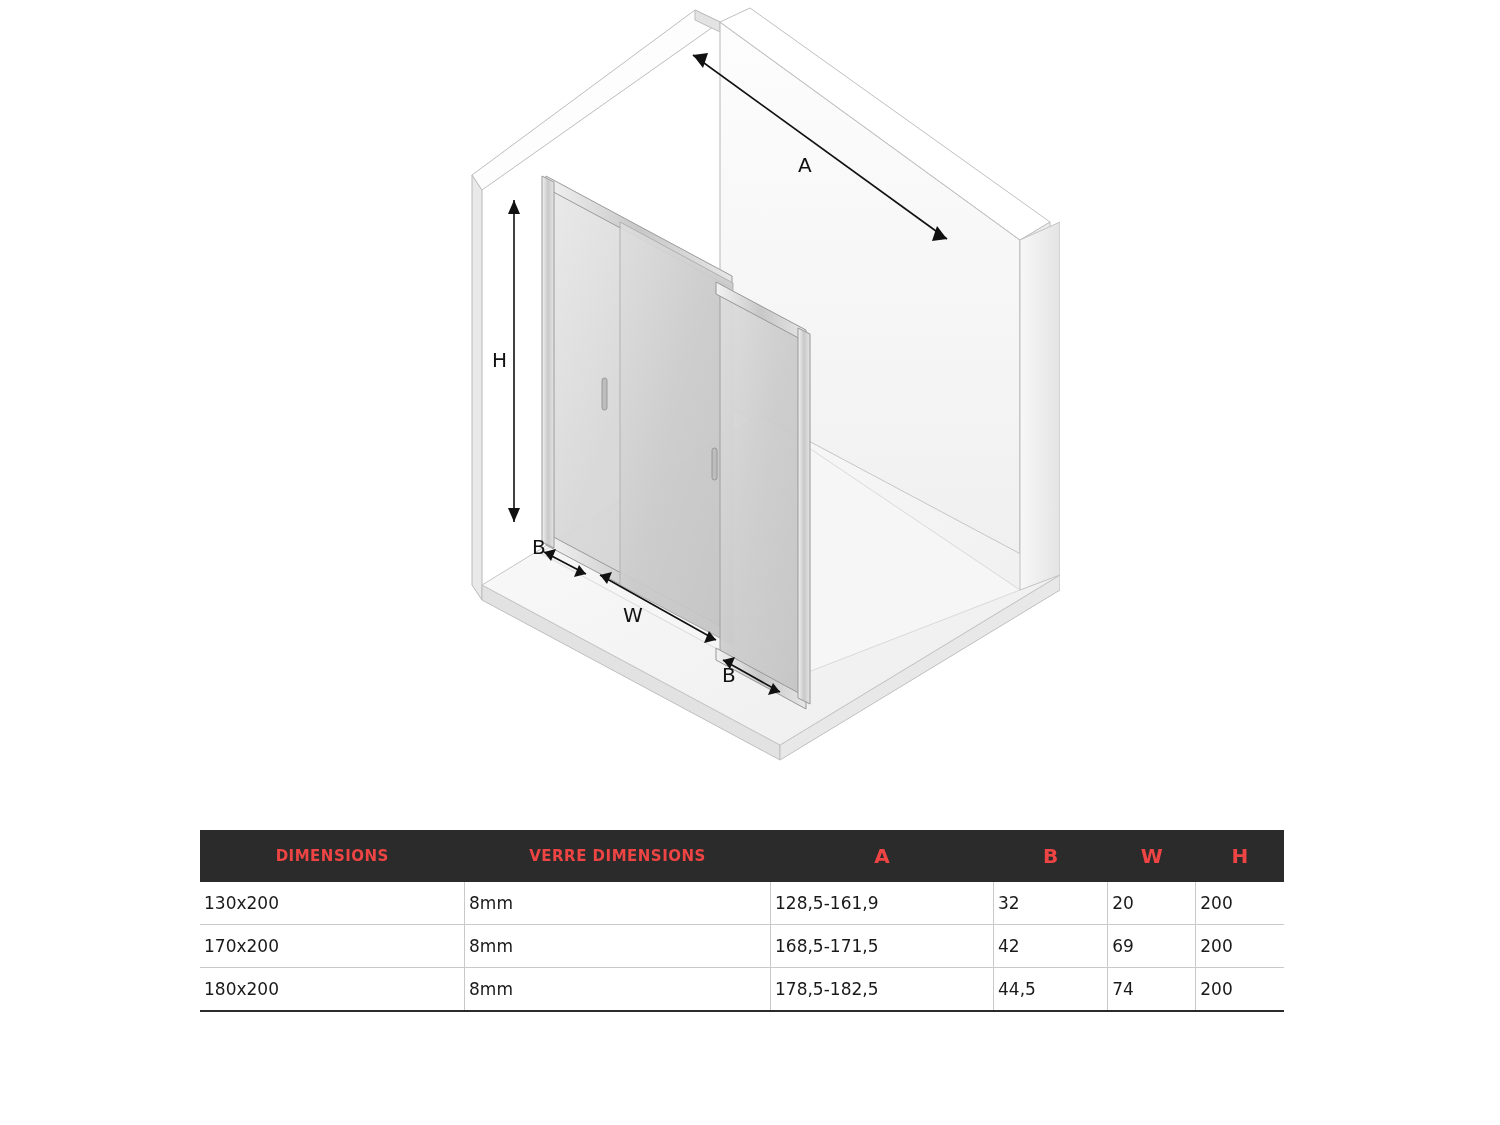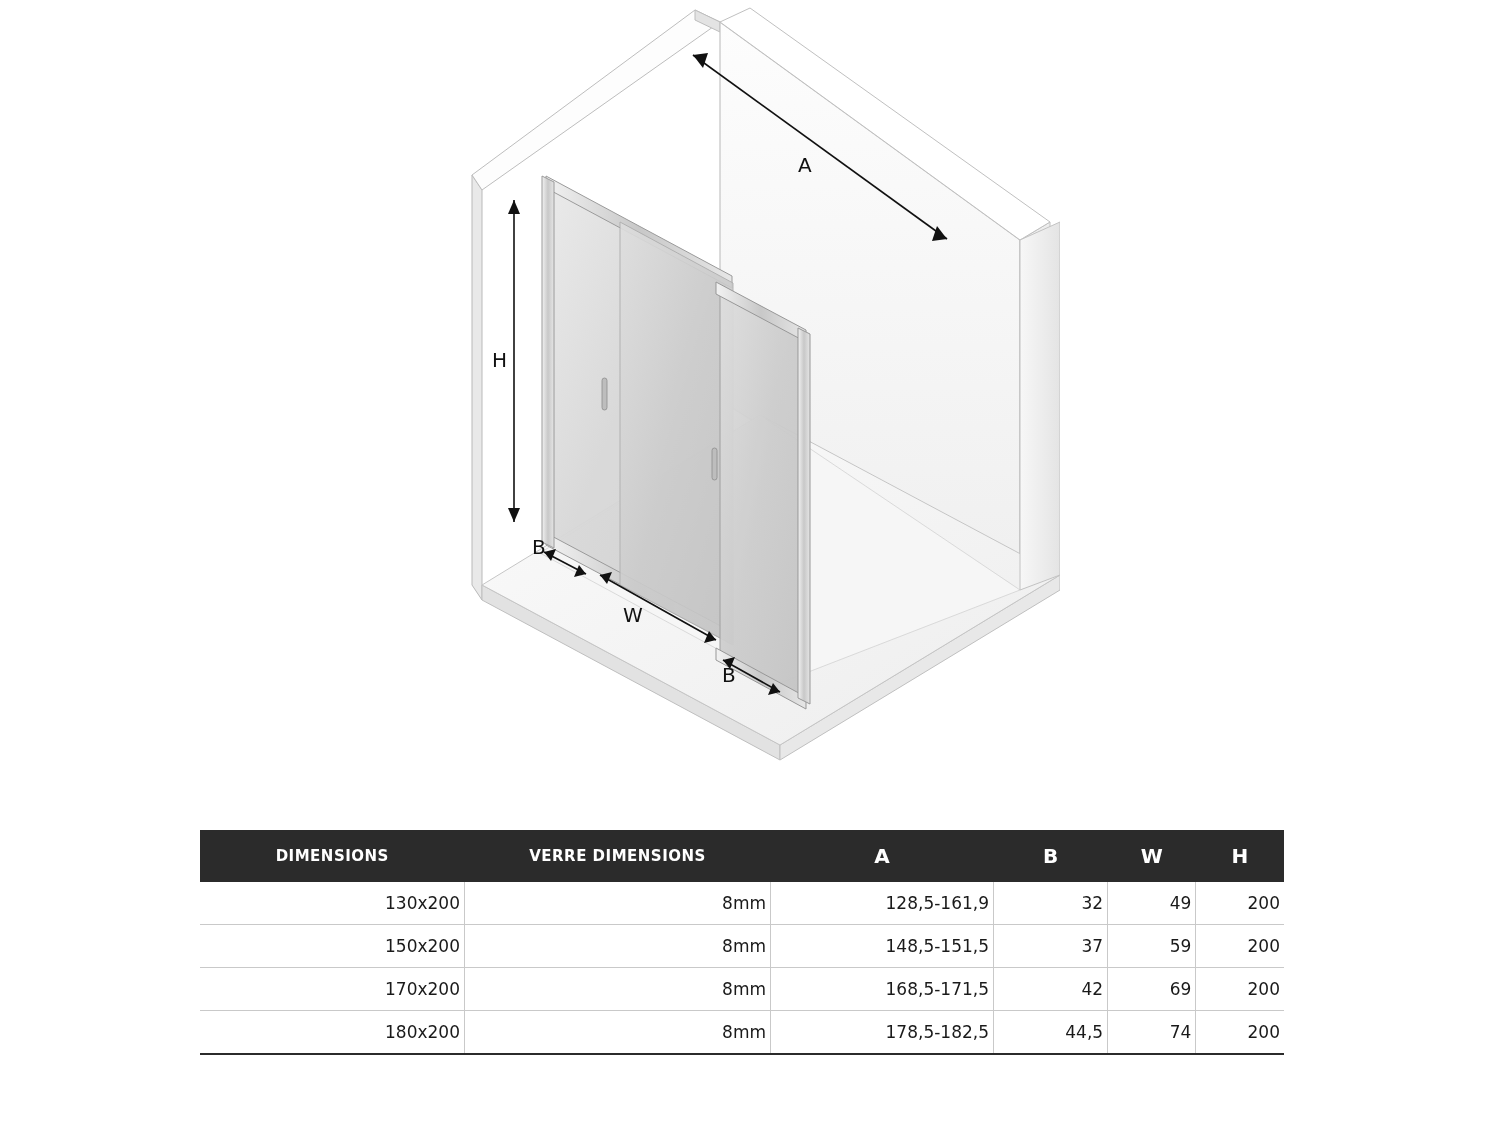--- a/index.html
+++ b/index.html
@@ -43,37 +43,37 @@
     position: absolute;
     left: 200px;
     top: 830px;
     width: 1084px;
     border-collapse: collapse;
     table-layout: fixed;
     font-family: "DejaVu Sans", sans-serif;
   }
   .spec-table thead th {
     background: #2b2b2b;
-    color: #ffffff;
+    color: #ef4444;
     font-size: 15px;
     font-weight: bold;
     letter-spacing: 0.5px;
     padding: 14px 4px;
     text-align: center;
     border: none;
   }
   .spec-table thead th.big {
     font-size: 20px;
     font-weight: bold;
     letter-spacing: 0;
   }
   .spec-table tbody td {
     font-size: 17px;
     color: #1a1a1a;
-    text-align: right;
+    text-align: left;
     padding: 11px 4px;
     border-bottom: 1px solid #c9c9c9;
     border-right: 1px solid #c9c9c9;
     background: #ffffff;
   }
   .spec-table tbody tr td:last-child {
     border-right: none;
   }
   .spec-table tbody tr:last-child td {
     border-bottom: 2px solid #2b2b2b;
@@ -215,29 +215,21 @@
         <th class="big">W</th>
         <th class="big">H</th>
       </tr>
     </thead>
     <tbody>
       <tr>
         <td>130x200</td>
         <td>8mm</td>
         <td>128,5-161,9</td>
         <td>32</td>
-        <td>49</td>
-        <td>200</td>
-      </tr>
-      <tr>
-        <td>150x200</td>
-        <td>8mm</td>
-        <td>148,5-151,5</td>
-        <td>37</td>
-        <td>59</td>
+        <td>20</td>
         <td>200</td>
       </tr>
       <tr>
         <td>170x200</td>
         <td>8mm</td>
         <td>168,5-171,5</td>
         <td>42</td>
         <td>69</td>
         <td>200</td>
       </tr>

